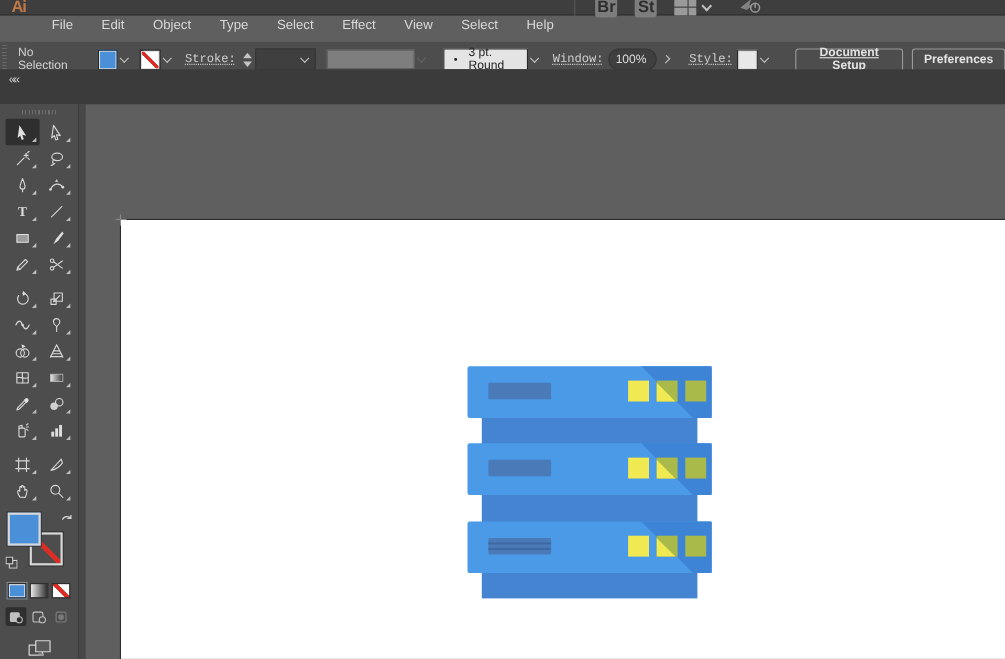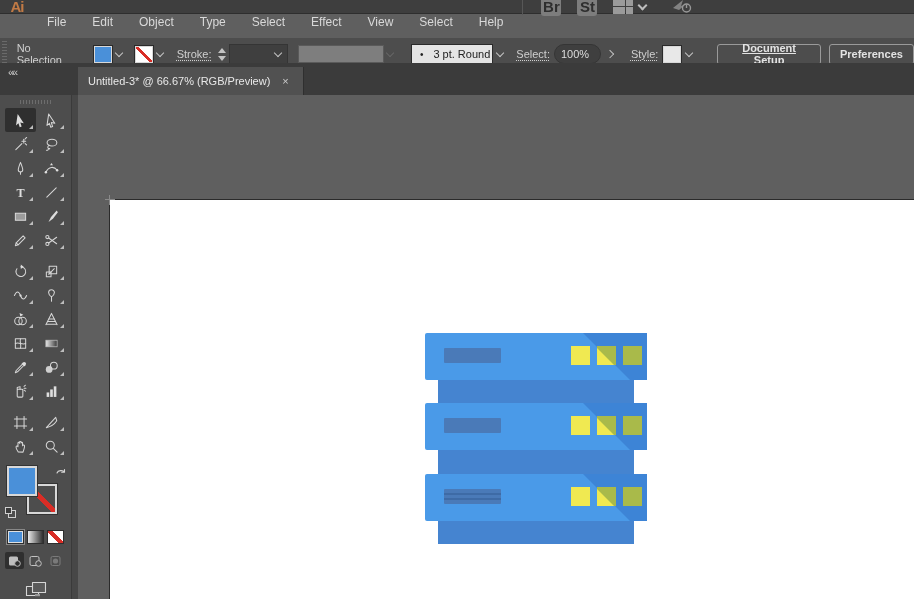--- a/index.html
+++ b/index.html
@@ -28,21 +28,21 @@
                margin:-3px 4px 0 6px; }
   .sync-icon { margin-left:14px; opacity:.85; }
 
   
   .controlbar { position:absolute; left:0; top:38px; width:914px; height:33px;
                 background:var(--controlbar-bg); border-bottom:1px solid #2c2c2c;
                 display:flex; align-items:center; font-size:11px; color:var(--text); }
   .grip-v { width:5px; height:26px; margin-left:2px;
             background:repeating-linear-gradient(180deg,#6a6a6a 0 1px,transparent 1px 3px); }
   .cb-label { color:#cfcfcf; margin:0 4px 0 10px; }
-  .cb-label.u { text-decoration:underline dotted; text-underline-offset:2px; }
+  .cb-label.u { text-decoration:underline dotted; text-underline-offset:2px;font-family:Liberation Mono, monospace; }
   .swatch { width:21px; height:19px; border:1px solid #2a2a2a;
             box-shadow:inset 0 0 0 1px #d8d8d8; }
   .swatch.fill { background:var(--accent-fill); margin-left:14px; }
   .swatch.none { background:linear-gradient(45deg, #fff 43%, #d92d26 43% 57%, #fff 57%); margin-left:8px; }
   .swatch.style { background:#e8e8e8; }
   .dd-btn { width:14px; height:19px; display:flex; align-items:center; justify-content:center; }
   .dd-btn .c { width:6px; height:6px; border-right:1.5px solid #c4c4c4;
                border-bottom:1.5px solid #c4c4c4; transform:rotate(45deg); margin-top:-2px; }
   .stepper { display:flex; flex-direction:column; gap:3px; margin:0 3px; }
   .stepper .up { width:0; height:0; border-left:4px solid transparent; border-right:4px solid transparent;
@@ -198,38 +198,34 @@
     <div class="wprofile-dd">
         <div class="c"></div>
       </div>
     <div class="brush-box">
       <span class="brush-dot">•</span>
       <span>3 pt. Round</span>
     </div>
     <div class="dd-btn">
         <div class="c"></div>
       </div>
-    <div class="cb-label u">Select:</div>
+    <div class="cb-label u">Window:</div>
     <div class="field opacity">100%</div>
     <div class="arrow-r"></div>
     <div class="cb-label u">Style:</div>
     <div class="swatch style"></div>
     <div class="dd-btn">
         <div class="c"></div>
       </div>
     <button class="cb-btn doc">Document Setup</button>
     <button class="cb-btn pref">Preferences</button>
   </div>
 
   <div class="tabstrip">
     <div class="collapse">««</div>
-    <div class="doc-tab">
-      <span class="title">Untitled-3* @ 66.67% (RGB/Preview)</span>
-      <span class="close">×</span>
-    </div>
   </div>
 
   <div class="tools">
     <div class="grip-h"></div>
     <div class="tool-grid">
 
       <div class="tool active">
         <svg width="15" height="15" viewBox="0 0 16 16">
             <path class="tf" d="M5 1 L11.5 11 L7.8 10.2 L9.2 14.5 L7.2 15.2 L5.8 11 L3.2 13.2 Z"></path>
           </svg>

